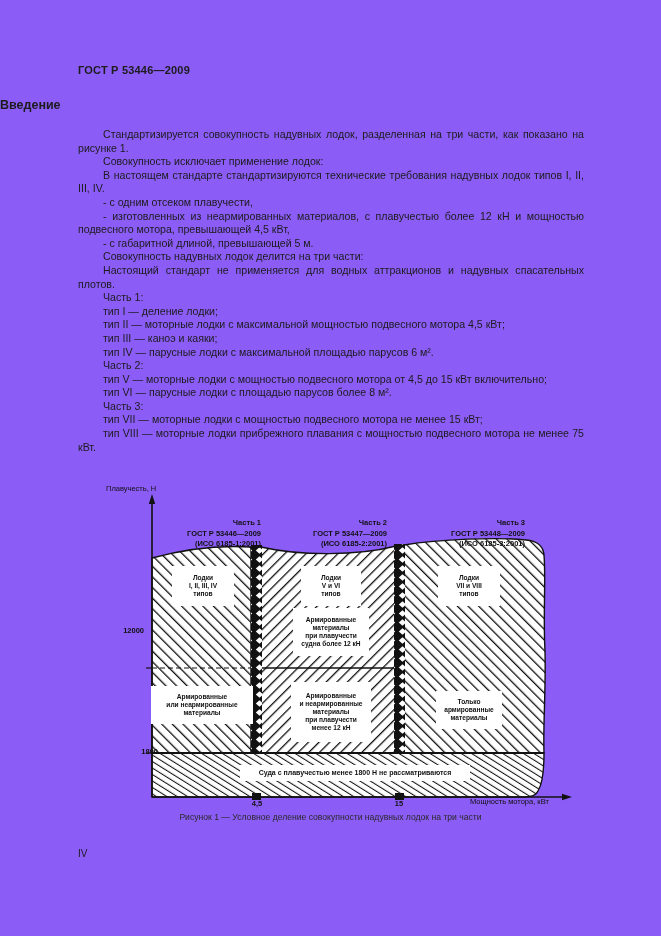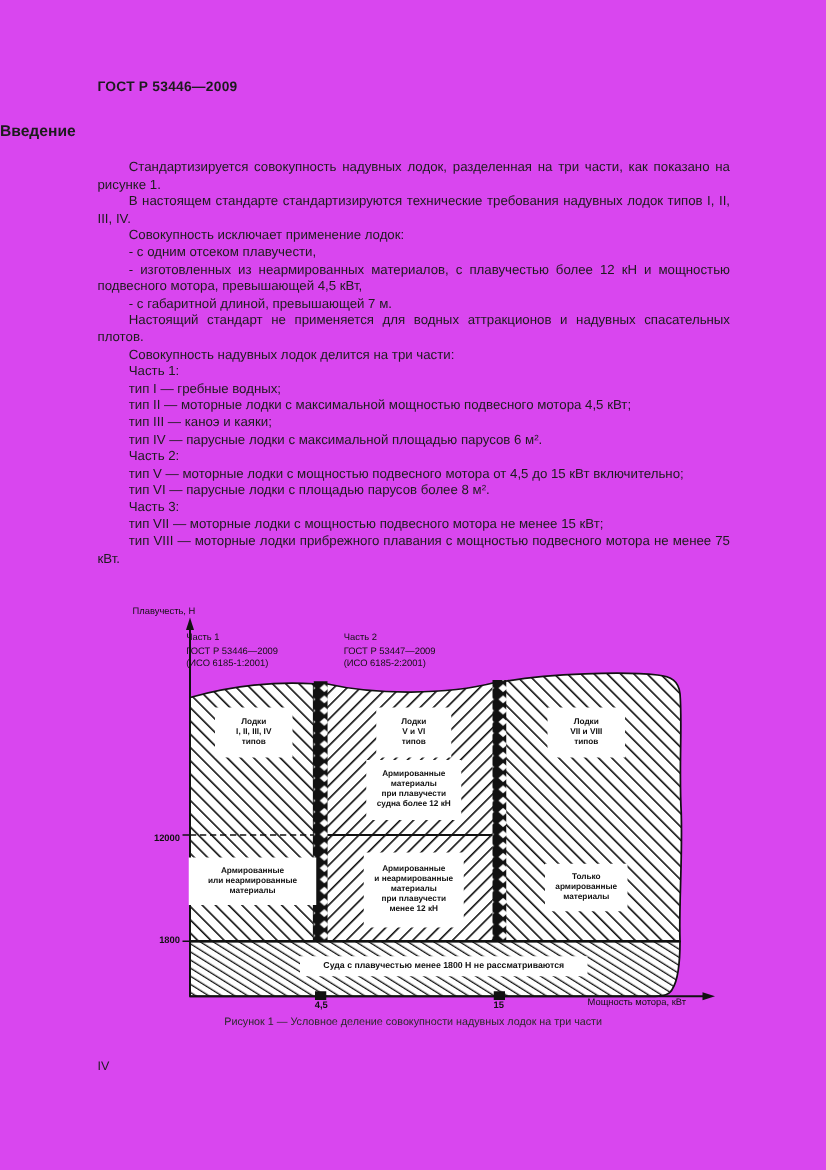--- a/index.html
+++ b/index.html
@@ -1,18 +1,18 @@
 <!DOCTYPE html>
 <html><head>
 <meta charset="utf-8">
 <style>
   html,body { margin:0; padding:0; background:#888; }
   .page {
     position:relative; width:661px; height:936px; margin:0 auto;
-    background:#d946ef; color:#1c1c1c;
+    background:#8b5cf6; color:#1c1c1c;
     font-family:"Liberation Sans", sans-serif;
     overflow:hidden;
   }
   .doc-num {
     position:absolute; left:78px; top:64px;
     font-size:11px; font-weight:bold; letter-spacing:0.2px;
   }
   .title {
     position:absolute; left:0; top:98px; width:661px;
     text-align:left; font-size:12.5px; font-weight:bold;
@@ -21,28 +21,28 @@
     position:absolute; left:78px; top:128px; width:506px;
     font-size:10.6px; line-height:13.6px; text-align:justify;
   }
   .textcol p { margin:0; text-indent:25px; }
   
   .fig-svg { position:absolute; left:100px; top:483px; width:515px; height:345px; }
   .fig-label { position:absolute; font-weight:normal; color:#111; }
   .axis-y-label { left:106px; top:484px; font-size:7.5px; }
   .axis-x-label { left:470px; top:797px; font-size:7.5px; }
   .part-header {
-    position:absolute; top:505px; width:112px; text-align:left;
-    font-size:7.5px; font-weight:normal; line-height:10.5px; white-space:pre-line; color:#111;
+    position:absolute; top:518px; width:112px; text-align:right;
+    font-size:7.5px; font-weight:bold; line-height:10.5px; white-space:pre-line; color:#111;
   }
   .ph1 { left:149px; } .ph2 { left:275px; } .ph3 { left:413px; }
   .tick { position:absolute; font-size:7.5px; font-weight:bold; color:#111; }
   .tick-y { width:34px; text-align:right; }
-  .ty-12000 { left:110px; top:666px; }
-  .ty-1800  { left:110px; top:747px; }
+  .ty-12000 { left:110px; top:626px; }
+  .ty-1800  { left:124px; top:747px; }
   .tick-x { width:22px; text-align:center; }
   .tx-45 { left:246px; top:799px; }
   .tx-15 { left:388px; top:799px; }
   .wbox {
     position:absolute; background:#fff; color:#111;
     font-size:6.6px; font-weight:bold; line-height:8px;
     display:flex; align-items:center; justify-content:center; text-align:center;
     white-space:pre-line;
   }
   .b-p1-types { left:172px; top:566px; width:62px;  height:40px; }
@@ -62,29 +62,29 @@
 </head>
 <body>
 
 <div class="page">
 
   <div class="doc-num">ГОСТ Р 53446—2009</div>
   <div class="title">Введение</div>
 
   <div class="textcol">
       <p>Стандартизируется совокупность надувных лодок, разделенная на три части, как показано на рисунке 1.</p>
+      <p>Совокупность исключает применение лодок:</p>
       <p>В настоящем стандарте стандартизируются технические требования надувных лодок типов I, II, III, IV.</p>
-      <p>Совокупность исключает применение лодок:</p>
       <p>- с одним отсеком плавучести,</p>
       <p>- изготовленных из неармированных материалов, с плавучестью более 12 кН и мощностью подвесного мотора, превышающей 4,5 кВт,</p>
-      <p>- с габаритной длиной, превышающей 7 м.</p>
+      <p>- с габаритной длиной, превышающей 5 м.</p>
+      <p>Совокупность надувных лодок делится на три части:</p>
       <p>Настоящий стандарт не применяется для водных аттракционов и надувных спасательных плотов.</p>
-      <p>Совокупность надувных лодок делится на три части:</p>
       <p>Часть 1:</p>
-      <p>тип I — гребные водных;</p>
+      <p>тип I — деление лодки;</p>
       <p>тип II — моторные лодки с максимальной мощностью подвесного мотора 4,5 кВт;</p>
       <p>тип III — каноэ и каяки;</p>
       <p>тип IV — парусные лодки с максимальной площадью парусов 6 м².</p>
       <p>Часть 2:</p>
       <p>тип V — моторные лодки с мощностью подвесного мотора от 4,5 до 15 кВт включительно;</p>
       <p>тип VI — парусные лодки с площадью парусов более 8 м².</p>
       <p>Часть 3:</p>
       <p>тип VII — моторные лодки с мощностью подвесного мотора не менее 15 кВт;</p>
       <p>тип VIII — моторные лодки прибрежного плавания с мощностью подвесного мотора не менее 75 кВт.</p>
     </div>
@@ -139,20 +139,23 @@
 
   <div class="fig-label axis-y-label">Плавучесть, Н</div>
   <div class="fig-label axis-x-label">Мощность мотора, кВт</div>
 
   <div class="part-header ph1">Часть 1
 ГОСТ Р 53446—2009
 (ИСО 6185-1:2001)</div>
   <div class="part-header ph2">Часть 2
 ГОСТ Р 53447—2009
 (ИСО 6185-2:2001)</div>
+  <div class="part-header ph3">Часть 3
+ГОСТ Р 53448—2009
+(ИСО 6185-3:2001)</div>
 
   <div class="tick tick-y ty-12000">12000</div>
   <div class="tick tick-y ty-1800">1800</div>
   <div class="tick tick-x tx-45">4,5</div>
   <div class="tick tick-x tx-15">15</div>
 
   <div class="wbox b-p1-types">Лодки
 I, II, III, IV
 типов</div>
   <div class="wbox b-p2-types">Лодки

